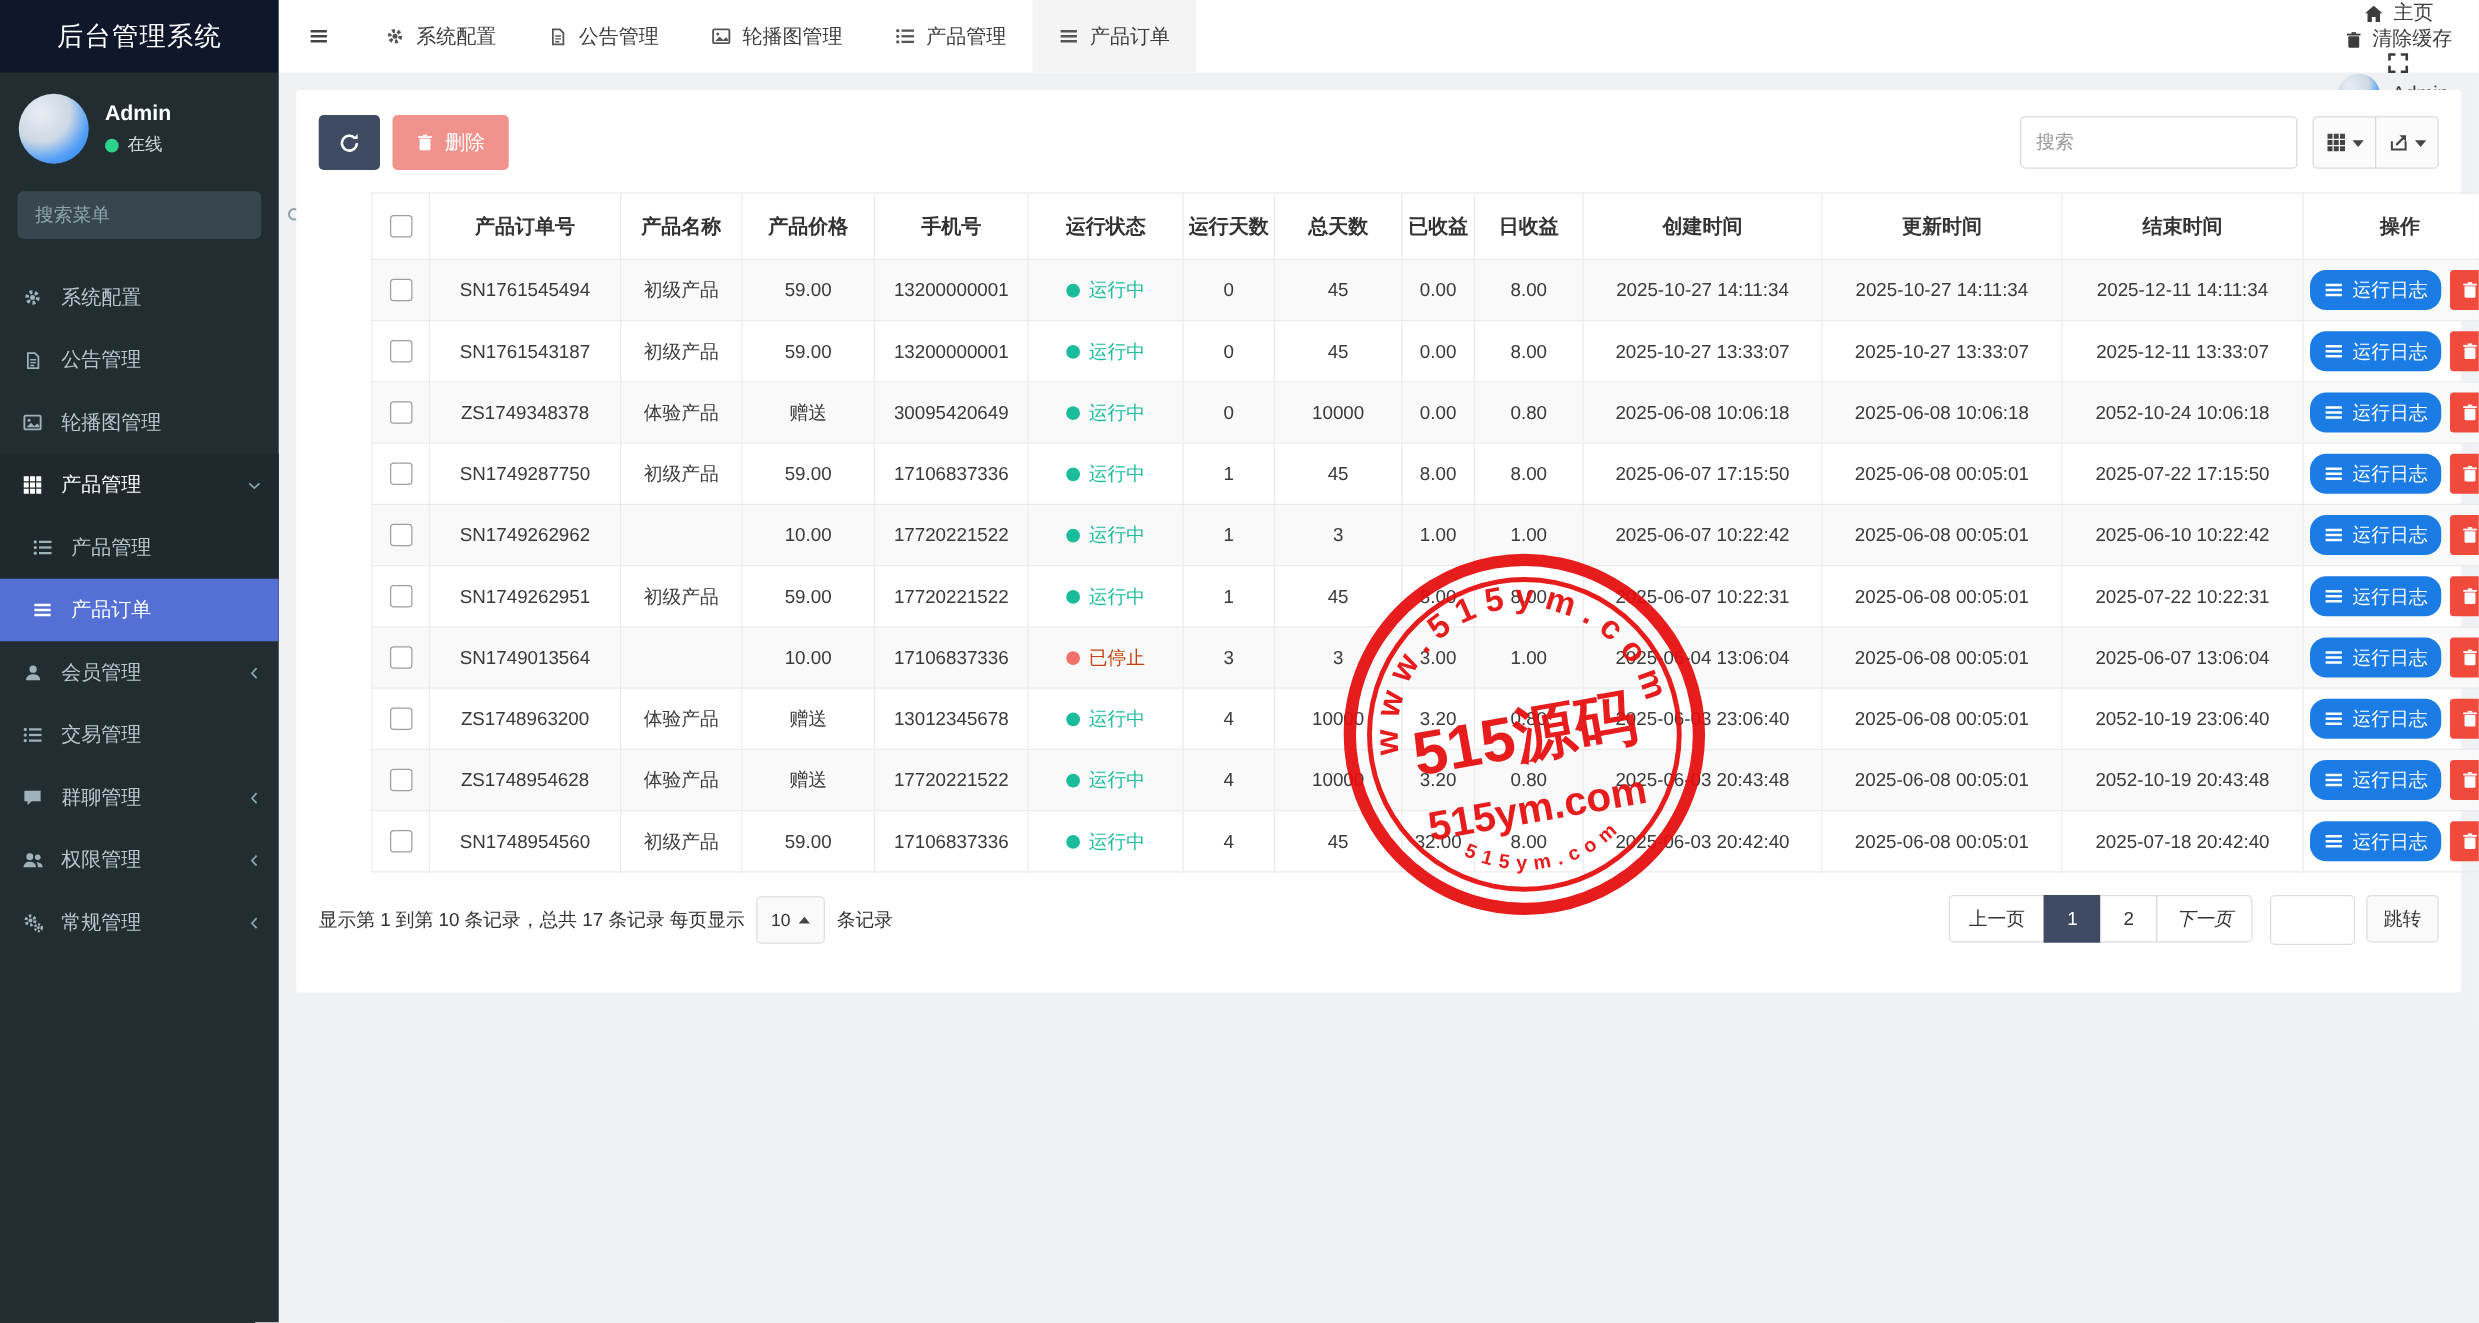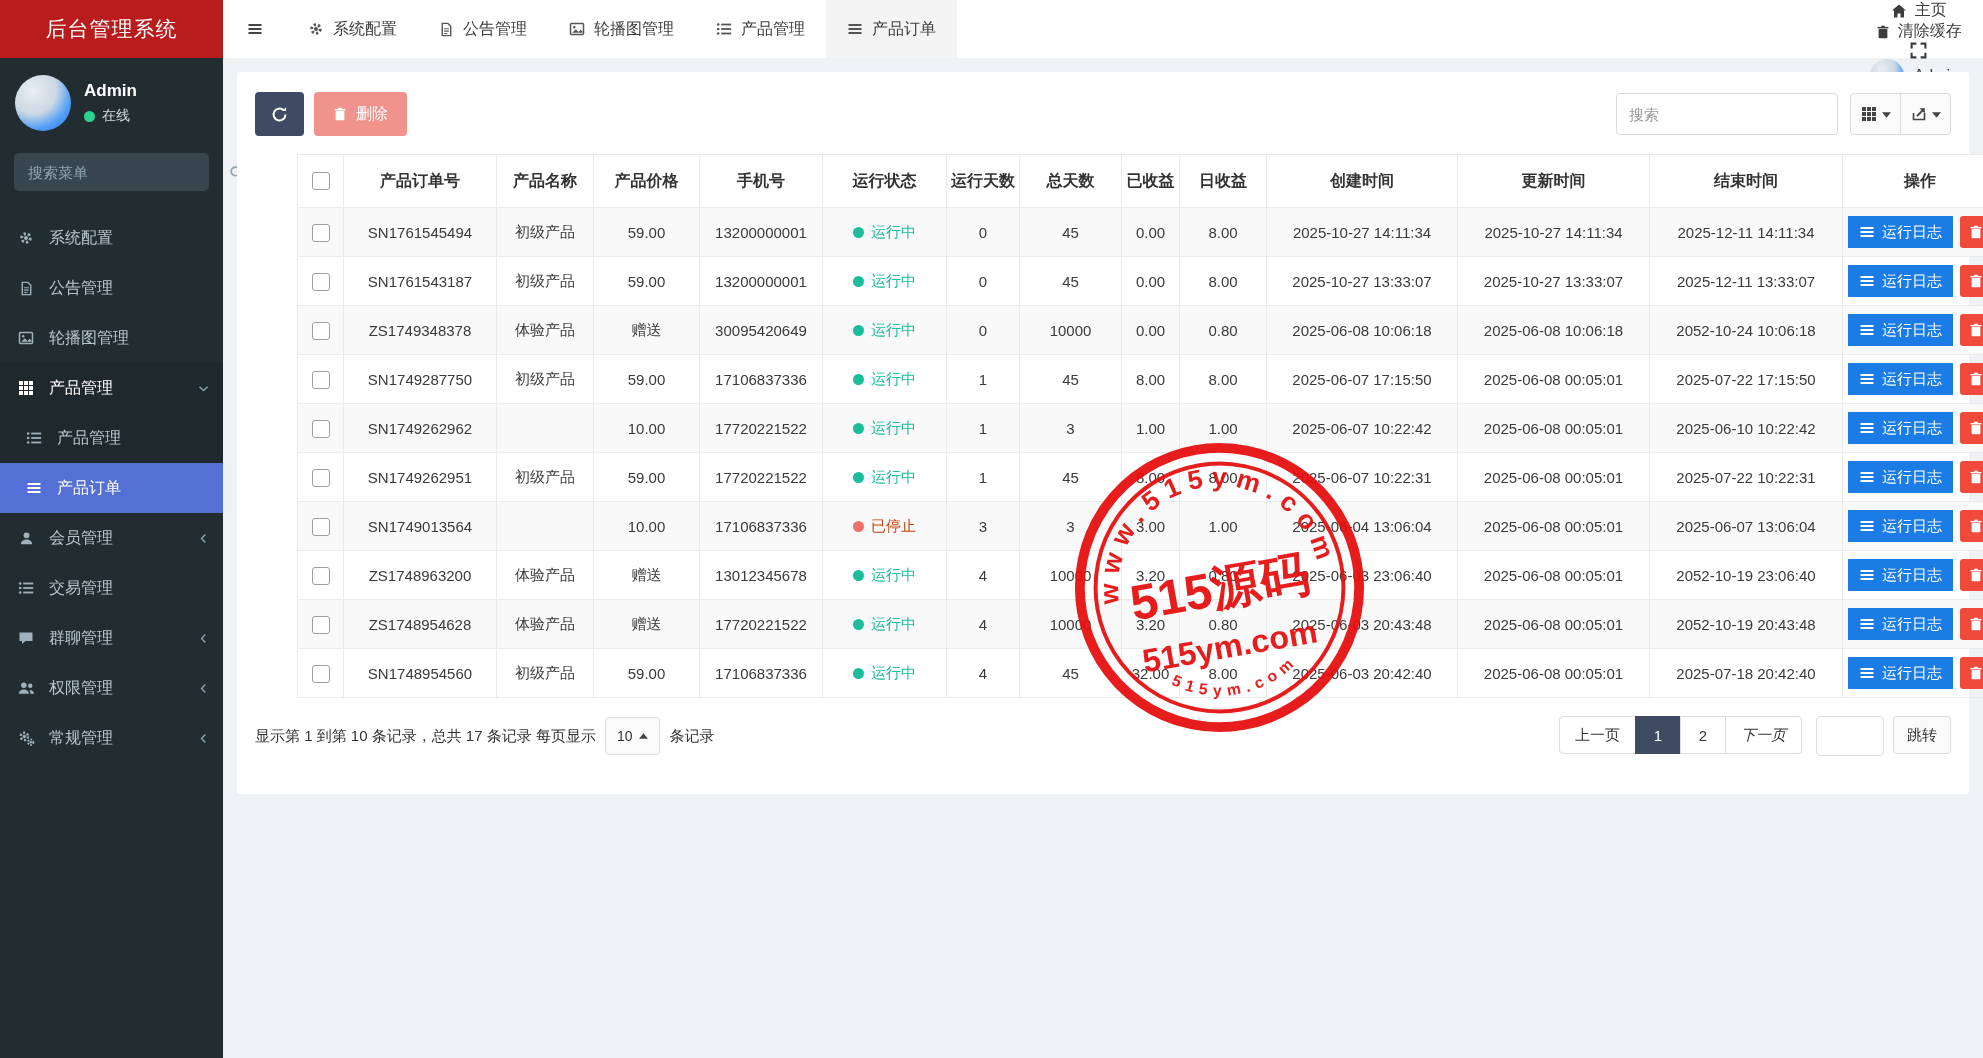--- a/index.html
+++ b/index.html
@@ -1,21 +1,21 @@
 <!DOCTYPE html>
 <html><head>
 <meta charset="utf-8">
 <style>
   html,body{margin:0;padding:0;width:1983px;height:1058px;overflow:hidden;
     background:#eff1f4;font-family:"Liberation Sans","DejaVu Sans",sans-serif;color:#333;}
   .layout{display:flex;width:1983px;height:1058px;}
 
   
   .sidebar{width:223px;flex-shrink:0;background:#222d32;display:flex;flex-direction:column;}
-  .logo{height:58px;background:#b91c1c;color:#fff;font-size:21px;display:flex;align-items:center;justify-content:center;letter-spacing:1px;}
+  .logo{height:58px;background:#0f172a;color:#fff;font-size:21px;display:flex;align-items:center;justify-content:center;letter-spacing:1px;}
   .user-panel{display:flex;align-items:center;gap:13px;padding:17px 15px 10px;}
   .avatar{width:56px;height:56px;border-radius:50%;flex-shrink:0;
     background:radial-gradient(circle at 32% 28%,#e9eef4 0%,#ccd8e4 42%,#55a0f6 68%,#1f78ec 100%);}
   .user-name{color:#fff;font-weight:bold;font-size:17px;margin-bottom:6px;}
   .user-status{color:#d4dade;font-size:14px;display:flex;align-items:center;gap:7px;}
   .dot{width:11px;height:11px;border-radius:50%;background:#2dd38d;}
   .side-search{margin:12px 14px 14px;height:38px;background:#38474f;border-radius:5px;display:flex;align-items:center;padding:0 12px;color:#8fa3ad;}
   .side-search input{flex:1;border:0;background:transparent;outline:none;color:#cfd8dc;font-size:15px;}
   .side-search input::placeholder{color:#8fa3ad;}
   .menu{margin-top:8px;font-size:16px;}
@@ -43,38 +43,38 @@
   .nav-admin{gap:10px;padding-right:24px;}
 
   
   .content{flex:1;padding:14px 14px 0;position:relative;}
   .card{background:#fff;border-radius:3px;padding:20px 18px 38px;}
   .toolbar{display:flex;align-items:center;margin-bottom:18px;}
   .btn{border:0;cursor:pointer;font-family:inherit;}
   .btn-refresh{width:49px;height:44px;border-radius:4px;background:#3e4b63;color:#fff;display:flex;align-items:center;justify-content:center;}
   .btn-delete{height:44px;margin-left:10px;border-radius:4px;background:#f0938d;color:#fff;font-size:16px;padding:0 19px;display:flex;align-items:center;gap:9px;}
   .toolbar-right{margin-left:auto;display:flex;align-items:center;}
-  .search-box{width:196px;height:40px;border:1px solid #d9d9d9;border-radius:4px;padding:0 12px;font-size:15px;color:#555;outline:none;margin-right:12px;font-family:Liberation Sans, sans-serif;}
+  .search-box{width:196px;height:40px;border:1px solid #d9d9d9;border-radius:4px;padding:0 12px;font-size:15px;color:#555;outline:none;margin-right:12px;font-family:Liberation Mono, monospace;}
   .search-box::placeholder{color:#999;}
   .tool-btn{height:42px;width:51px;border:1px solid #d9d9d9;background:#fbfbfb;color:#444;display:flex;align-items:center;justify-content:center;gap:5px;cursor:pointer;}
   .tool-btn:first-of-type{border-radius:4px 0 0 4px;}
   .tool-btn:last-of-type{border-radius:0 4px 4px 0;margin-left:-1px;}
   .caret{display:flex;color:#444;}
 
   table{width:100%;border-collapse:collapse;table-layout:fixed;margin-left:42px;}
   th,td{border:1px solid #ebebeb;text-align:center;overflow:hidden;white-space:nowrap;}
   th{height:50px;font-size:16px;font-weight:bold;color:#333;background:#fff;}
   td{height:46px;font-size:15px;color:#3a3a3a;}
   tbody tr:nth-child(odd){background:#f9f9f9;}
   .cb{display:inline-block;width:16px;height:16px;border:1.6px solid #98a0a6;border-radius:3px;background:#fff;vertical-align:middle;cursor:pointer;}
   .st{display:inline-flex;align-items:center;gap:7px;font-size:15px;}
   .st .sdot{width:11px;height:11px;border-radius:50%;}
   .st.running{color:#1bbc9c;}  .st.running .sdot{background:#1bbc9c;}
   .st.stopped{color:#c2410c;}  .st.stopped .sdot{background:#f0716b;}
-  .btn-log{background:#1a7ce4;color:#fff;height:32px;border-radius:0;padding:0 11px;display:inline-flex;align-items:center;gap:7px;font-size:15px;vertical-align:middle;}
+  .btn-log{background:#1a7ce4;color:#fff;height:32px;border-radius:13px;padding:0 11px;display:inline-flex;align-items:center;gap:7px;font-size:15px;vertical-align:middle;}
   .btn-del-row{background:#ef4a3c;color:#fff;width:32px;height:32px;border-radius:3px;display:inline-flex;align-items:center;justify-content:center;margin-left:7px;vertical-align:middle;}
 
   .table-footer{display:flex;align-items:center;margin-top:18px;font-size:15px;color:#333;}
   .page-size-btn{border:1px solid #ddd;background:#fafafa;border-radius:4px;height:38px;padding:0 11px;margin:0 9px;display:inline-flex;align-items:center;gap:7px;font-size:14px;color:#333;cursor:pointer;}
   .pagination{margin-left:auto;display:flex;align-items:flex-start;}
   .page-btn{min-width:46px;height:38px;border:1px solid #ddd;background:#fff;color:#333;font-size:15px;display:inline-flex;align-items:center;justify-content:center;padding:0 15px;margin-left:-1px;cursor:pointer;}
   .page-btn.first{border-radius:4px 0 0 4px;margin-left:0;}
   .page-btn.last{border-radius:0 4px 4px 0;font-style:italic;}
   .page-btn.active{background:#3e4b63;border-color:#3e4b63;color:#fff;}
   .jump-input{width:62px;height:36px;border:1px solid #ddd;border-radius:4px;margin-left:14px;outline:none;}

